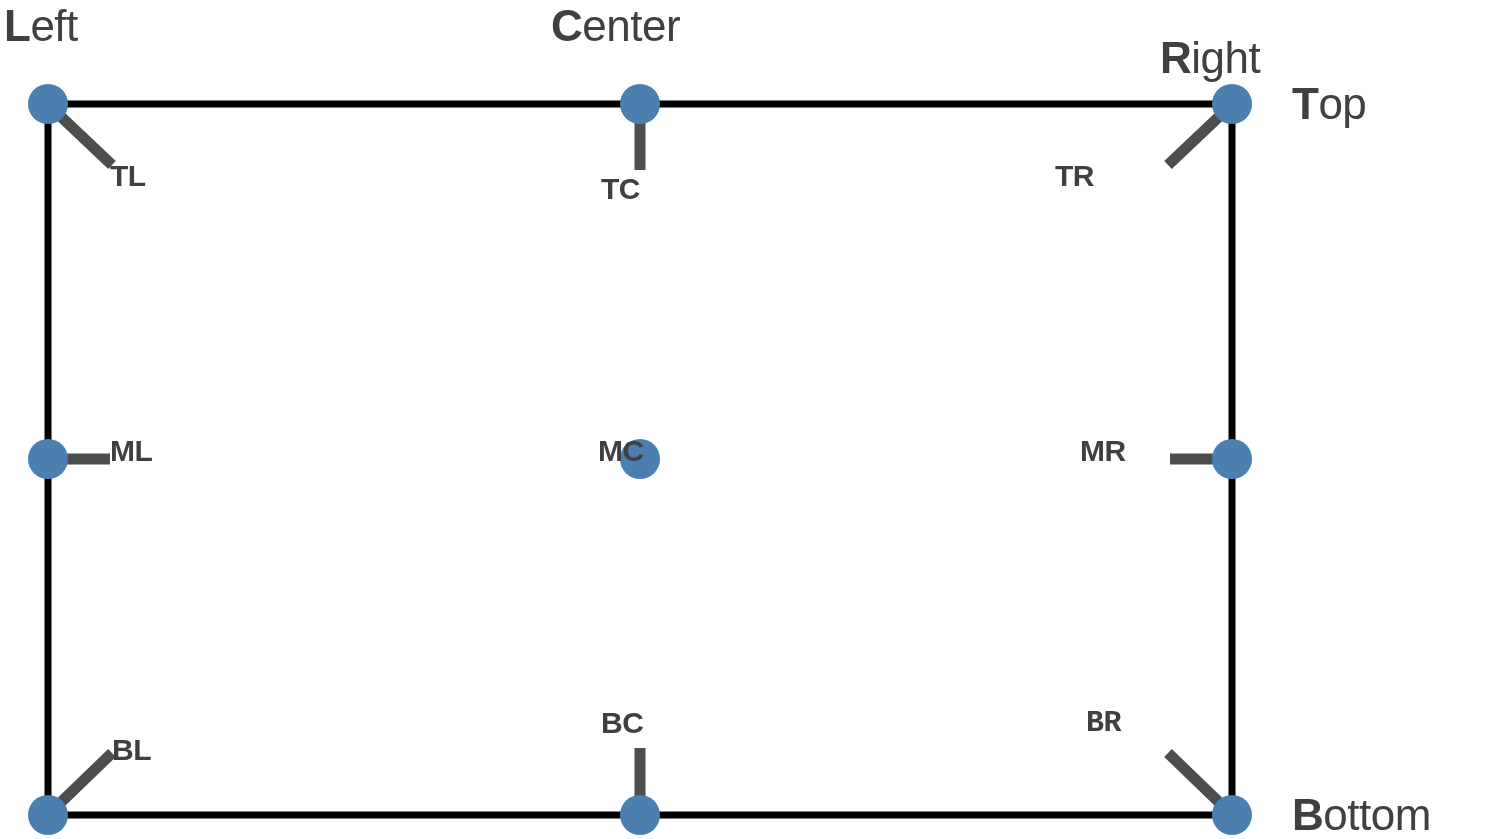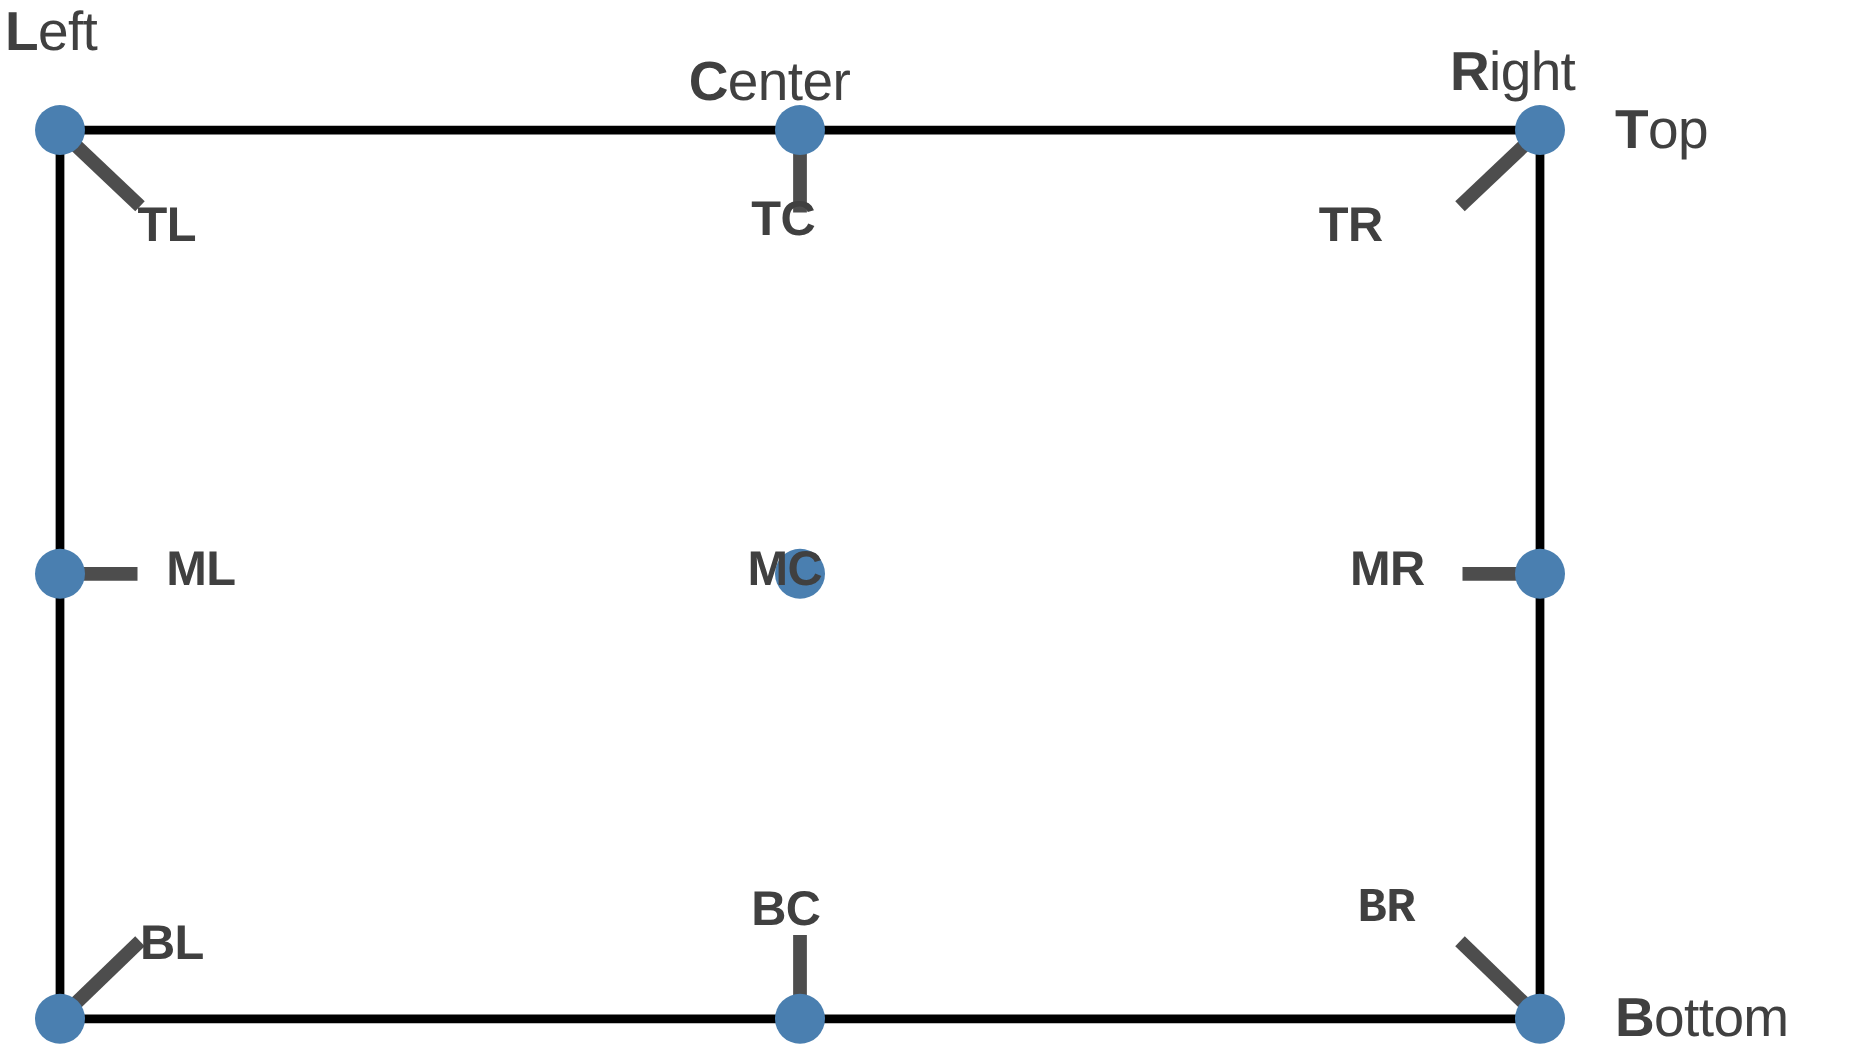--- a/index.html
+++ b/index.html
@@ -35,21 +35,21 @@
   .axis-label {
     font-size: 44px;
     font-weight: 400;
     letter-spacing: -0.5px;
   }
   .axis-label .lead {
     font-weight: 700;
   }
   
   .anchor-label {
-    font-size: 39px;
+    font-size: 30px;
     font-weight: 700;
     letter-spacing: -0.5px;
   }
 </style>
 </head>
 <body>
 
 <div id="canvas">
 
   <svg class="diagram-svg" viewBox="0 0 1488 839">
@@ -86,44 +86,44 @@
       <circle cx="48" cy="815" r="20" fill="#4a7fb0"></circle>
       <circle cx="640" cy="815" r="20" fill="#4a7fb0"></circle>
       <circle cx="1232" cy="815" r="20" fill="#4a7fb0"></circle>
     </g>
   </svg>
 
   <div class="txt axis-label" style="left:4px; top:4px;">
     <span class="lead">L</span><span>eft</span>
   </div>
 
-  <div class="txt axis-label" style="left:551px; top:4px;margin-top:40px;">
+  <div class="txt axis-label" style="left:551px; top:4px;">
     <span class="lead">C</span><span>enter</span>
   </div>
 
   <div class="txt axis-label" style="left:1160px; top:4px;margin-top:32px;">
     <span class="lead">R</span><span>ight</span>
   </div>
 
   <div class="txt axis-label" style="left:1292px; top:82px;">
     <span class="lead">T</span><span>op</span>
   </div>
 
 
   <div class="txt axis-label" style="left:1292px; top:793px;">
     <span class="lead">B</span><span>ottom</span>
   </div>
 
   <div class="txt anchor-label" style="left:110px; top:161px;">TL</div>
 
-  <div class="txt anchor-label" style="left:601px; top:156px;">TC</div>
+  <div class="txt anchor-label" style="left:601px; top:174px;">TC</div>
 
   <div class="txt anchor-label" style="left:1055px; top:161px;">TR</div>
 
-  <div class="txt anchor-label" style="left:110px; top:436px;margin-left:23px;">ML</div>
+  <div class="txt anchor-label" style="left:110px; top:436px;">ML</div>
 
   <div class="txt anchor-label" style="left:598px; top:436px;">MC</div>
 
   <div class="txt anchor-label" style="left:1080px; top:436px;">MR</div>
 
   <div class="txt anchor-label" style="left:112px; top:716px;margin-top:19px;">BL</div>
 
   <div class="txt anchor-label" style="left:601px; top:708px;">BC</div>
 
   <div class="txt anchor-label" style="left:1086px; top:708px;font-family:Liberation Mono, monospace;">BR</div>

